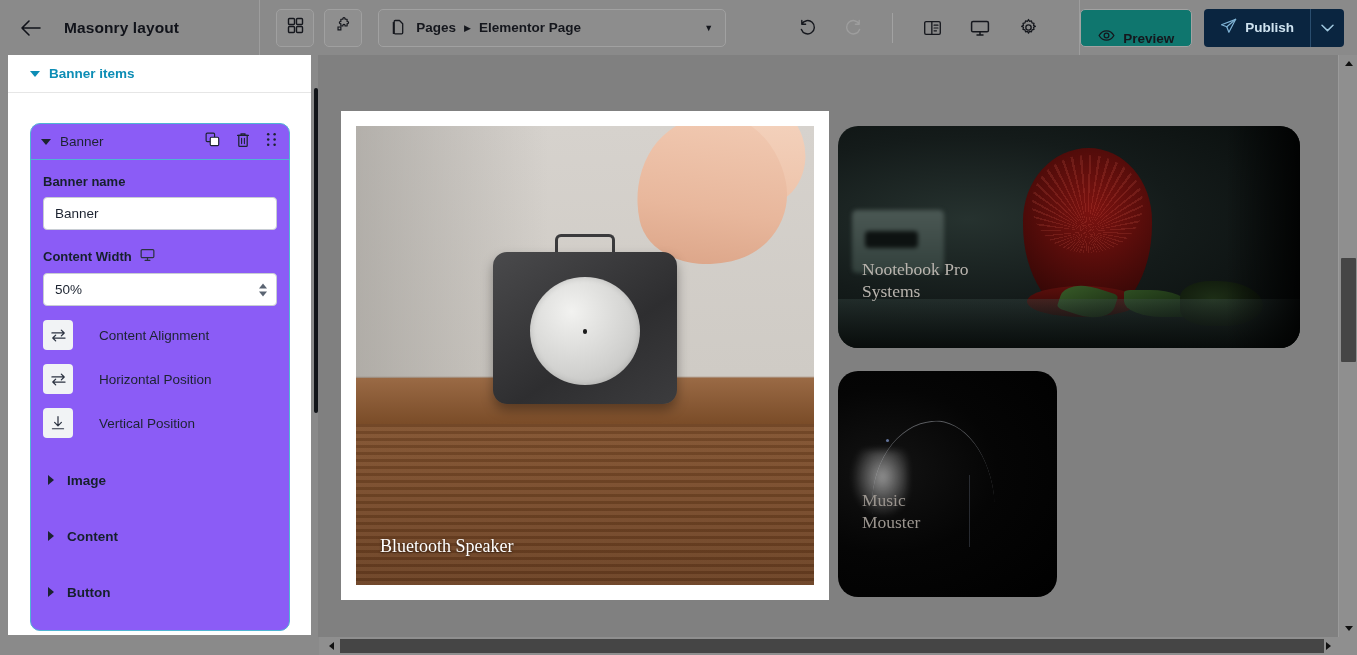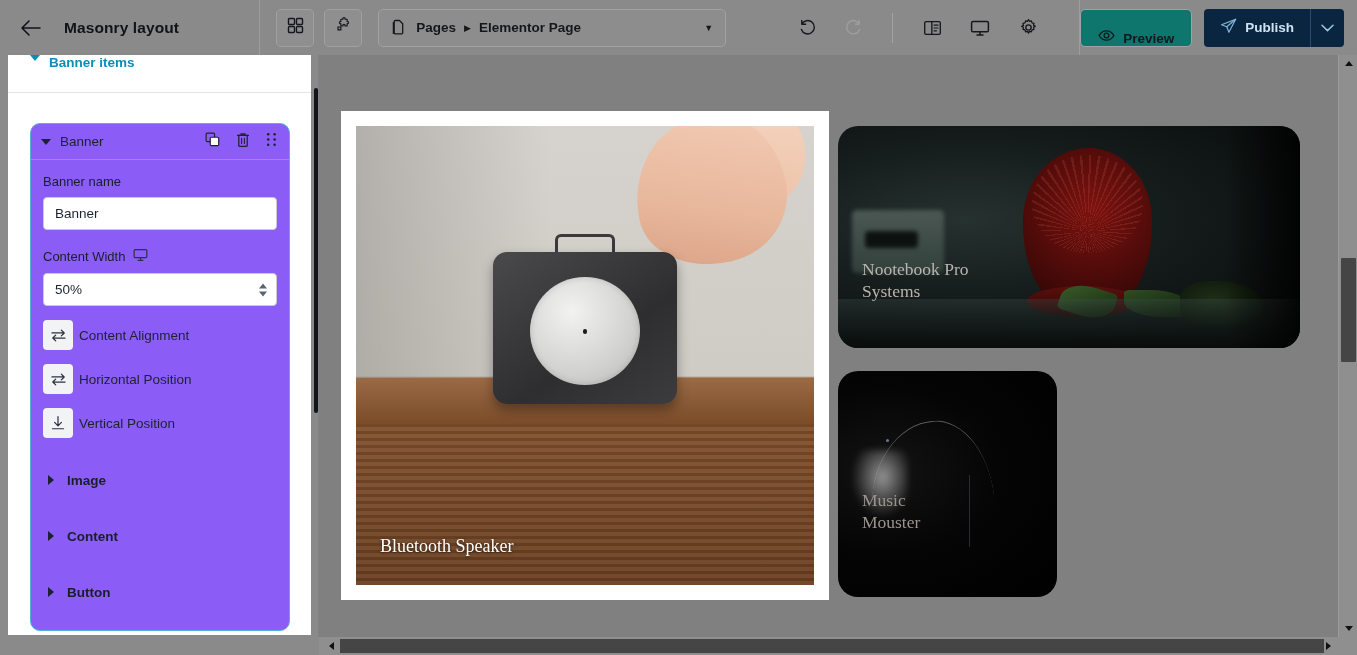--- a/index.html
+++ b/index.html
@@ -85,21 +85,21 @@
   
   .left-col {
     position: absolute; top: 55px; left: 0; width: 318px; height: 600px;
     background: #8a8a8a;
   }
   .panel {
     position: absolute; top: 0; left: 8px; width: 303px; height: 580px;
     background: #ffffff; overflow: hidden;
   }
   .section-head {
-    height: 38px; display: flex; gap: 9px;
+    height: 38px; display: flex; align-items: center; gap: 9px;
     padding-left: 22px; border-bottom: 1px solid #e6e6e6;
   }
   .section-head-label { font-size: 13.5px; font-weight: 700; color: #0d8db5; }
   .caret-down-teal {
     width: 0; height: 0; border-left: 5px solid transparent;
     border-right: 5px solid transparent; border-top: 6px solid #0d8db5;
   }
   .caret-down-dark {
     width: 0; height: 0; border-left: 5px solid transparent;
     border-right: 5px solid transparent; border-top: 6px solid #1c2330;
@@ -115,39 +115,39 @@
   }
   .item-head {
     height: 36px; display: flex; align-items: center; padding: 0 12px 0 10px;
     border-bottom: 1px solid #4fb5d4; gap: 9px;
   }
   .item-head-label { font-size: 13.5px; font-weight: 400; color: #1c2330; }
   .item-head-actions { margin-left: auto; display: flex; align-items: center; gap: 16px; }
 
   .item-body { padding: 14px 12px 10px 12px; }
   .field-label {
-    font-size: 13px; font-weight: 400; color: #16202c;
+    font-size: 13px; font-weight: 700; color: #16202c;
     display: flex; align-items: center; gap: 8px; margin-bottom: 8px;
   }
   .text-input {
     width: 100%; height: 33px; border: 1px solid #c8cdd3; border-radius: 4px;
     padding: 0 11px; font-size: 13.5px; color: #1c2330;
     font-family: "Liberation Sans", sans-serif; background: #fff; outline: none;
   }
   .spacer-18 { height: 18px; }
   .number-wrap { position: relative; width: 100%; }
   .stepper {
     position: absolute; right: 10px; top: 50%; transform: translateY(-50%);
     display: flex; flex-direction: column; gap: 3px; cursor: pointer;
   }
   .st-up { width:0;height:0;border-left:4px solid transparent;border-right:4px solid transparent;border-bottom:5px solid #5a6472; }
   .st-dn { width:0;height:0;border-left:4px solid transparent;border-right:4px solid transparent;border-top:5px solid #5a6472; }
 
   .ctrl-row {
-    display: flex; align-items: center; gap: 6px;
+    display: flex; align-items: center; gap: 26px;
     margin-top: 14px; cursor: pointer;
   }
   .ctrl-ico {
     width: 30px; height: 30px; border-radius: 4px; background: #f1f3f5;
     display: flex; align-items: center; justify-content: center;
   }
   .ctrl-label { font-size: 13.5px; color: #1c2330; }
 
   .acc-row {
     display: flex; align-items: center; gap: 13px;

